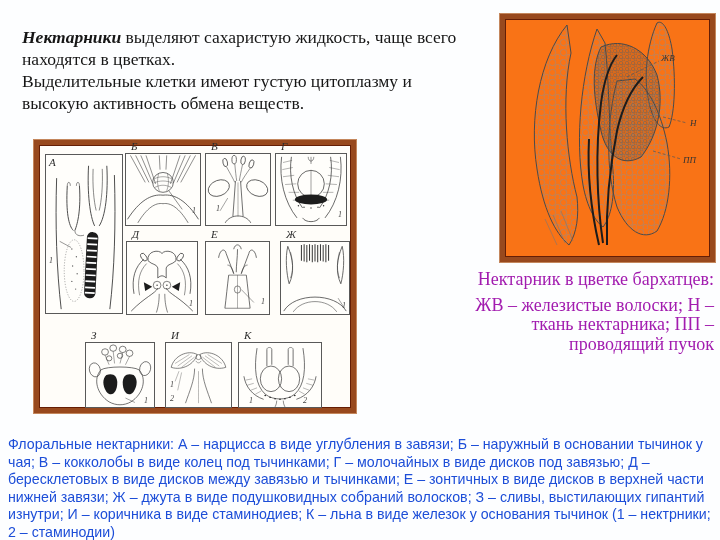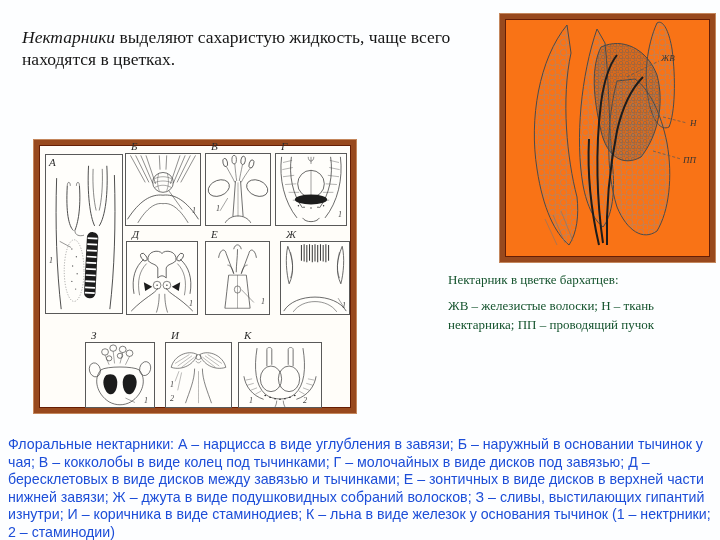--- a/index.html
+++ b/index.html
@@ -2,47 +2,48 @@
 <html><head>
 <meta charset="utf-8">
 <style>
   * { margin:0; padding:0; box-sizing:border-box; }
   html,body { width:720px; height:540px; }
   body { background:#fdfeff; font-family:"Liberation Serif", serif; overflow:hidden; position:relative; }
   .slide { position:absolute; inset:0; }
 
   
   .intro { position:absolute; left:22px; top:26px; width:452px; font-size:17.5px; line-height:22px; color:#161616; }
-  .intro .lead { font-weight:normal; font-style:italic; }
+  .intro .lead { font-weight:bold; font-style:italic; }
 
   
   .panel { position:absolute; background:#fffdf9; border:5px solid #98491e; box-shadow: inset 0 0 0 1px #651e05, 0 0 0 1px #c4875d; }
   .left-panel  { left:34px;  top:140px; width:322px; height:273px; }
   .right-panel { left:500px; top:14px;  width:215px; height:248px; background:#f97316; }
   .right-panel svg { display:block; width:100%; height:100%; }
 
   
   .subfig { position:absolute; border:1px solid #595959; background:#fffefb; }
   .subfig svg { display:block; width:100%; height:100%; overflow:visible; }
   .sublabel { position:absolute; top:-14px; left:5px; font-style:italic; font-size:11px; color:#2e2e2e; line-height:12px; }
   .sublabel.inside { top:1px; left:3px; }
   .subnum { position:absolute; font-style:italic; font-size:8px; color:#444; line-height:8px; }
 
   
-  .right-caption { position:absolute; left:448px; top:270px; width:266px; font-size:13px; line-height:19.5px; color:#14532d; }
+  .right-caption { position:absolute; left:448px; top:270px; width:266px; font-size:18px; line-height:19.5px; color:#a21caf;text-align:right; }
   .right-caption .rc-title { margin-bottom:6px; }
   .bottom-caption { position:absolute; left:8px; top:436px; width:709px; font-family:"Liberation Sans", sans-serif; font-size:14.2px; line-height:17.6px; color:#1d4ed8; }
 </style>
 </head>
 <body>
 
 <div class="slide">
 
   <div class="intro">
     <p><span class="lead">Нектарники</span><span> выделяют сахаристую жидкость, чаще всего находятся в цветках.</span></p>
+    <p>Выделительные клетки имеют густую цитоплазму и высокую активность обмена веществ.</p>
   </div>
 
   <div class="panel left-panel">
 
     <div class="subfig" style="left:6px;top:9px;width:78px;height:160px">
       <span class="sublabel inside">А</span>
       <svg viewBox="0 0 100 205" preserveAspectRatio="none">
         <g stroke="#3f3f3f" fill="none" stroke-width="1.2">
           <path d="M14,30 C12,90 14,150 20,200"></path>
           <path d="M90,26 C92,90 90,150 84,200"></path>

